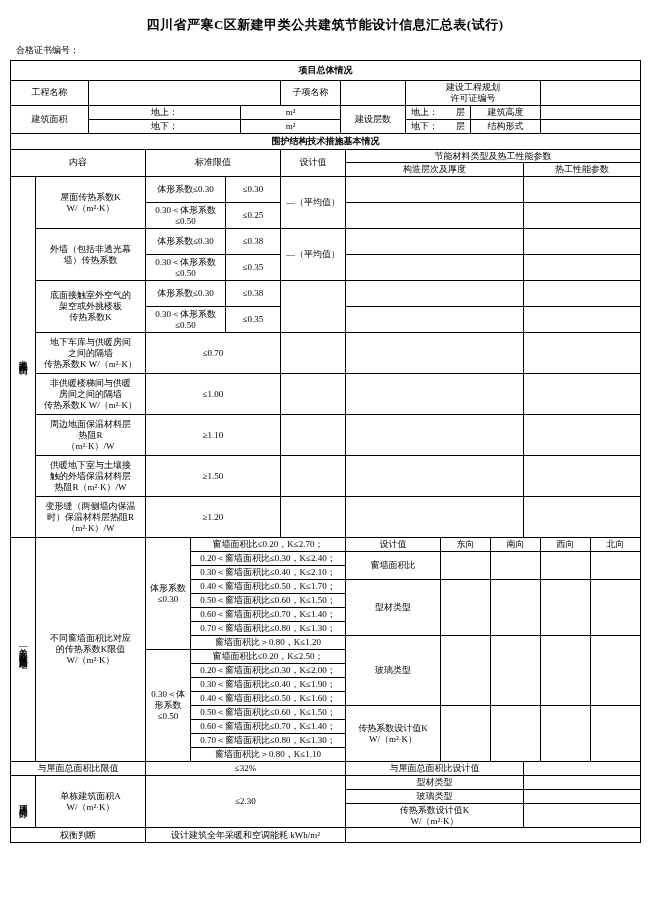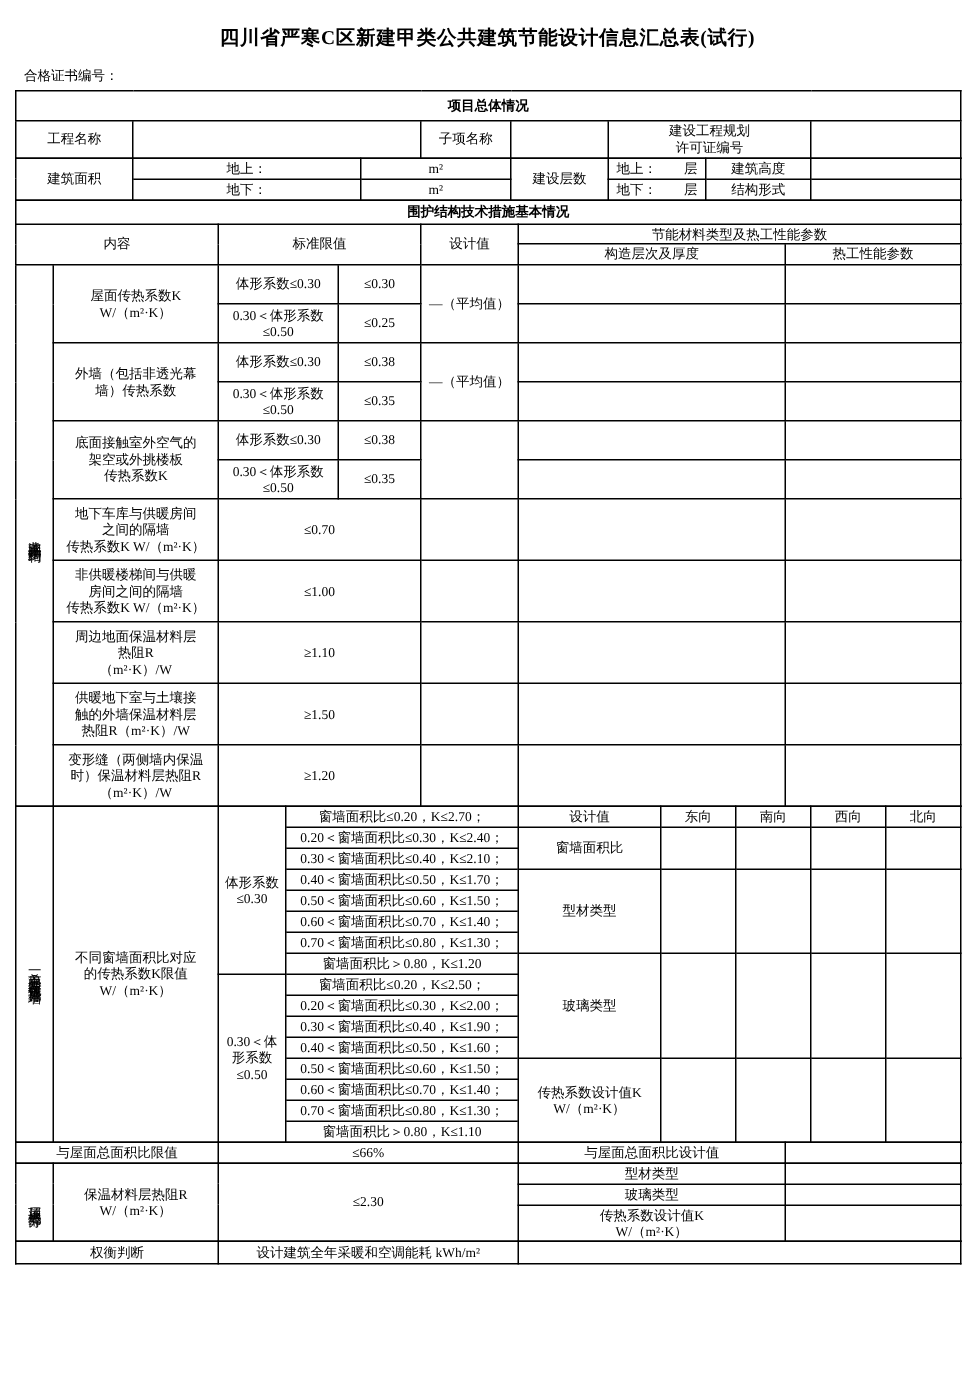--- a/index.html
+++ b/index.html
@@ -310,39 +310,39 @@
   <table class="t">
     <colgroup>
         <col style="width:135px">
         <col style="width:200px">
         <col style="width:178px">
         <col style="width:117px">
       </colgroup>
     <tbody>
         <tr class="h14">
       <td>与屋面总面积比限值</td>
-      <td>≤66%</td>
+      <td>≤32%</td>
       <td>与屋面总面积比设计值</td>
       <td></td>
     </tr>
   </tbody>
     </table>
 
   <table class="t">
     <colgroup>
         <col style="width:25px">
         <col style="width:110px">
         <col style="width:200px">
         <col style="width:178px">
         <col style="width:117px">
       </colgroup>
     <tbody>
         <tr class="h13">
       <td rowspan="3" class="vcell"><div class="vert" style="height:42px">屋顶透光部分</div></td>
-      <td rowspan="3">保温材料层热阻R
+      <td rowspan="3">单栋建筑面积A
 W/（m²·K）</td>
       <td rowspan="3">≤2.30</td>
       <td>型材类型</td>
       <td></td>
     </tr>
     <tr class="h13">
       <td>玻璃类型</td>
       <td></td>
     </tr>
     <tr class="h22">

